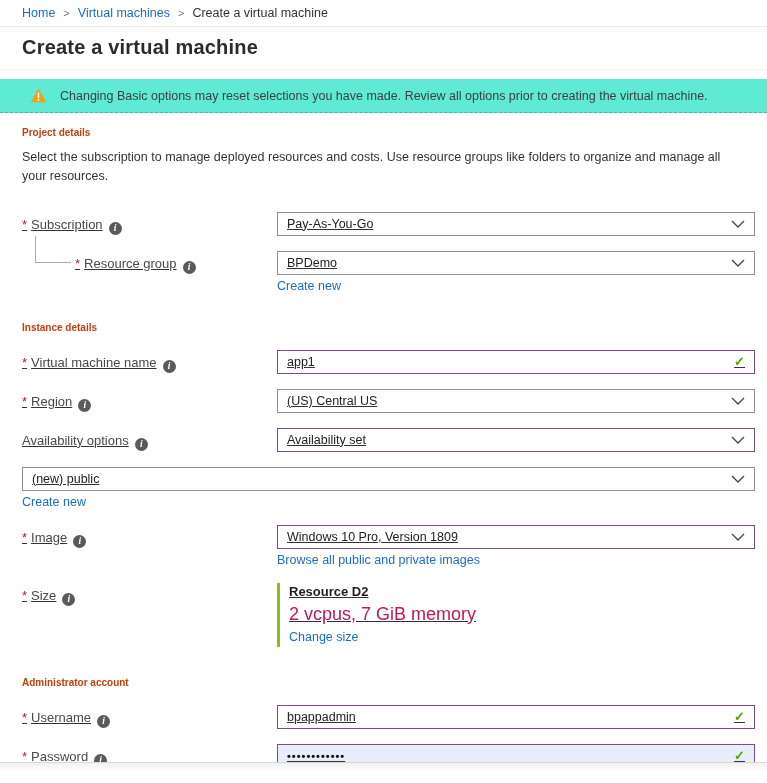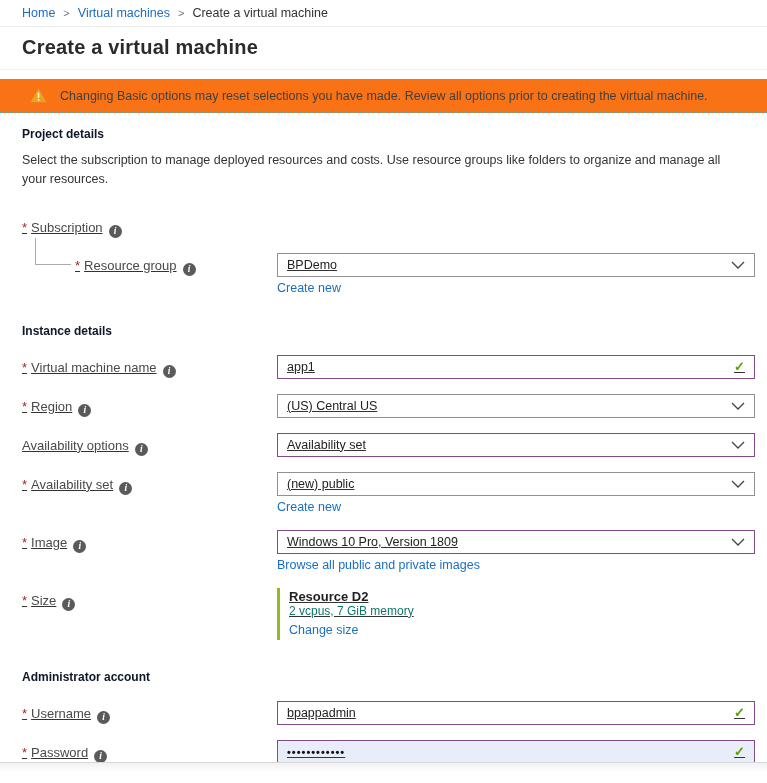--- a/index.html
+++ b/index.html
@@ -22,31 +22,31 @@
   .crumb-sep { color:#777; padding:0 8px; font-size:11px; }
   .crumb-current { color:#333; }
 
   
   .title-block { padding:9px 0 10px 22px; border-bottom:1px solid #f1f1f1; }
   .page-title { font-size:20px; font-weight:600; color:#2b2b2b; letter-spacing:.2px; }
 
   
   .banner {
     margin-top:9px;
-    background:#f97316;
+    background:#5eead4;
     border-bottom:1px dashed #5aa7a4;
     display:flex; align-items:center;
     padding:9px 12px 9px 30px;
   }
   .banner-icon { flex:0 0 auto; margin-right:13px; display:inline-flex; }
   .banner-text { font-size:12.5px; color:#404040; }
 
   
   .content { padding:0 12px 0 22px; }
-  .section-heading { font-size:12px; font-weight:700; color:#0f172a; }
+  .section-heading { font-size:10px; font-weight:700; color:#c2410c; }
   .section-heading.project { margin-top:14px; }
   .section-heading.instance { margin-top:28px; }
   .section-heading.admin { margin-top:30px; }
   .section-desc { margin-top:10px; font-size:12.5px; line-height:1.55; color:#333; max-width:712px; }
 
   .form { margin-top:25px; }
   .form.first { margin-top:25px; }
   .form.tight { margin-top:17px; }
 
   .row { display:flex; margin-bottom:15px;text-decoration:underline; }
@@ -78,21 +78,21 @@
   .dirty { border-color:#7f4a87; }
   .chev { flex:0 0 auto; margin-left:8px; }
   .check { color:#57a300; font-weight:700; font-size:13px; flex:0 0 auto; margin-left:8px; }
   .inp.hl { background:#e9edf9; }
   .masked { letter-spacing:1px; font-weight:700; font-size:11px; color:#111; }
 
   .sub-link { display:inline-block; margin-top:4px; font-size:12.5px; color:#1b6ec2; text-decoration:none; cursor:pointer; }
 
   .size-box { border-left:3px solid #8cbd18; padding:1px 0 2px 9px; }
   .size-name { font-size:13px; font-weight:700; color:#1f1f1f; }
-  .size-specs { font-size:12px; color:#0f766e; }
+  .size-specs { font-size:18px; color:#be185d; margin-top:5px; }
   .size-box .sub-link { margin-top:5px; }
 
   
   .page-bottom {
     height:21px; border-top:1px solid #d8d8d8;
     background:linear-gradient(180deg,#f1f1f1 0,#ffffff 45%);
   }
 </style>
 </head>
 <body>
@@ -127,20 +127,28 @@
 
     <div class="section-heading project">Project details</div>
     <div class="section-desc">Select the subscription to manage deployed resources and costs. Use resource groups like folders to organize and manage all your resources.</div>
 
     <div class="form first">
 
       <div class="row">
         <div class="lbl">
           <span class="req">*</span><span>Subscription</span><span class="info">i</span>
         </div>
+        <div class="ctl">
+          <div class="dd">
+            <span>Pay-As-You-Go</span>
+            <svg class="chev" width="14" height="8" viewBox="0 0 14 8">
+                  <polyline points="1,1 7,7 13,1" fill="none" stroke="#444" stroke-width="1.3"></polyline>
+                </svg>
+          </div>
+        </div>
       </div>
 
       <div class="row">
         <div class="lbl indent">
           <span class="connector"></span>
           <span class="req">*</span><span>Resource group</span><span class="info">i</span>
         </div>
         <div class="ctl">
           <div class="dd">
             <span>BPDemo</span>
@@ -192,23 +200,20 @@
           <div class="dd dirty">
             <span>Availability set</span>
             <svg class="chev" width="14" height="8" viewBox="0 0 14 8">
                   <polyline points="1,1 7,7 13,1" fill="none" stroke="#444" stroke-width="1.3"></polyline>
                 </svg>
           </div>
         </div>
       </div>
 
       <div class="row">
-        <div class="lbl">
-          <span class="req">*</span><span>Availability set</span><span class="info">i</span>
-        </div>
         <div class="ctl">
           <div class="dd">
             <span>(new) public</span>
             <svg class="chev" width="14" height="8" viewBox="0 0 14 8">
                   <polyline points="1,1 7,7 13,1" fill="none" stroke="#444" stroke-width="1.3"></polyline>
                 </svg>
           </div>
           <a class="sub-link">Create new</a>
         </div>
       </div>

